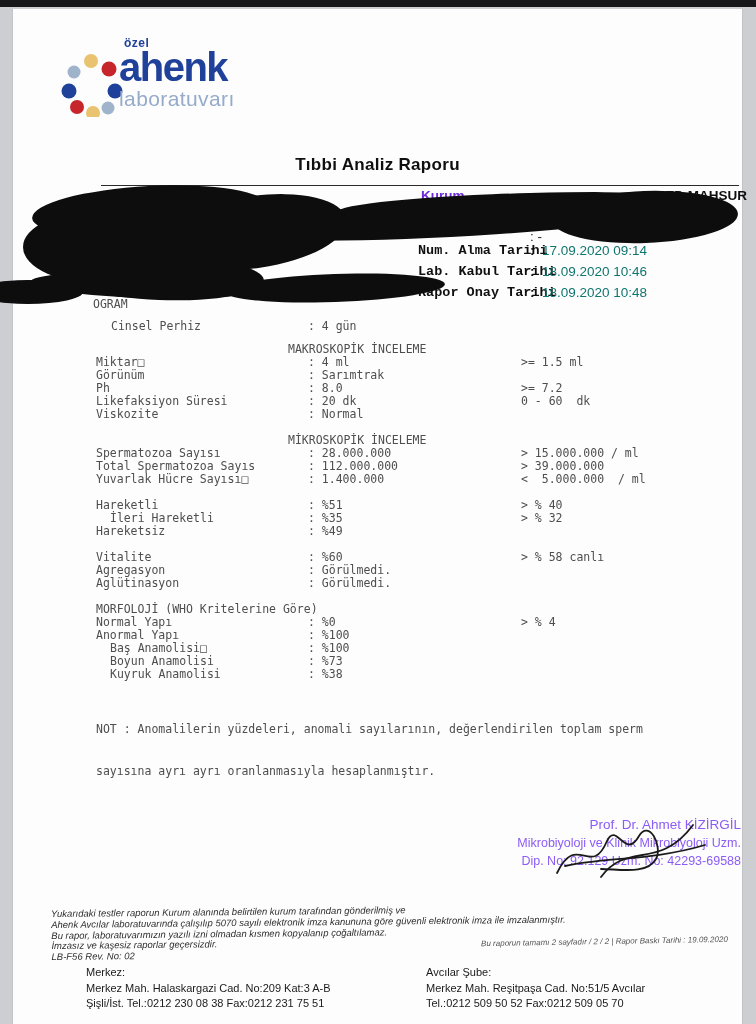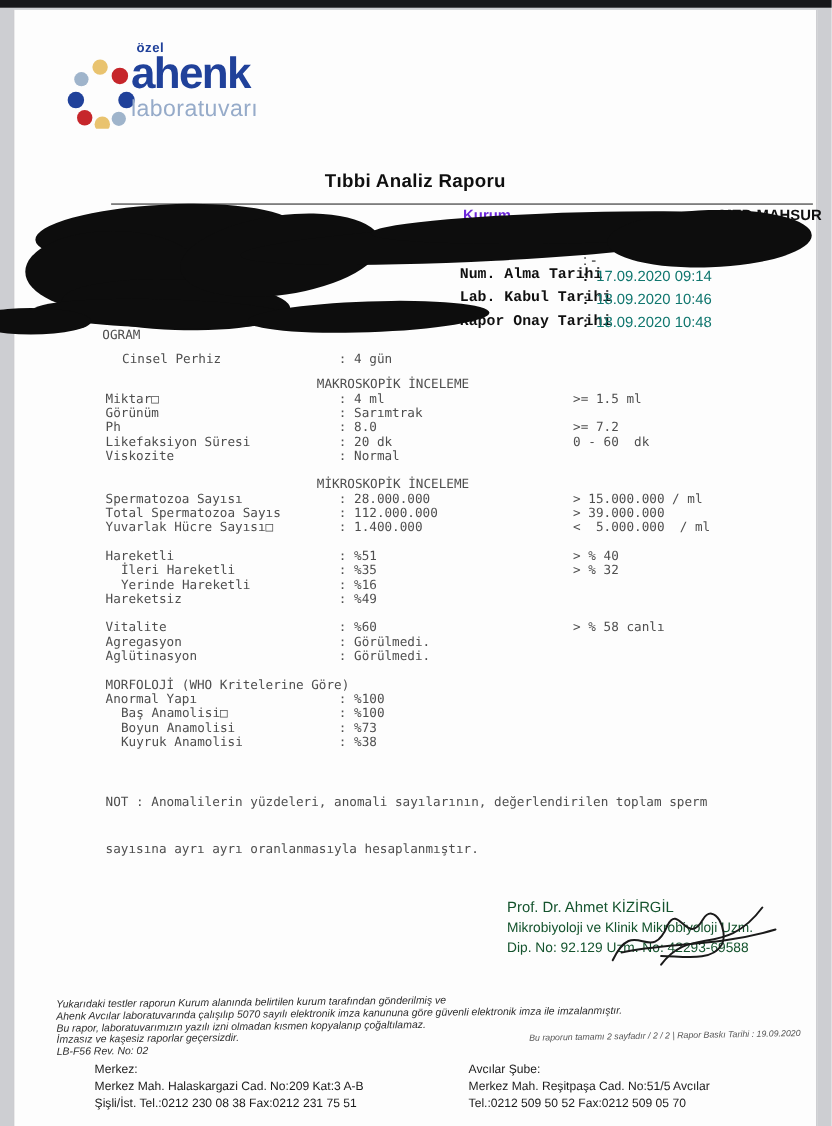--- a/index.html
+++ b/index.html
@@ -42,21 +42,21 @@
   .grp + .grp, .note{margin-top:13px;}
   .grp-heading{height:13px;line-height:13px;padding-left:192px;white-space:pre;}
   .grp-heading.left{padding-left:0;}
   .row{display:flex;height:13px;line-height:13px;}
   .lbl{width:212px;white-space:pre;}
   .row.ind .lbl{text-indent:14px;}
   .val{width:213px;white-space:pre;}
   .ref{white-space:pre;}
   .note{line-height:14px;white-space:pre;}
   
-  .sig{position:absolute;left:448px;top:806px;width:280px;text-align:left;color:#14532d;}
+  .sig{position:absolute;left:448px;top:806px;width:280px;text-align:right;color:#8b5cf6;}
   .sig-name{font-size:13.5px;line-height:19px;}
   .sig-title{font-size:12.5px;line-height:18px;}
   .sig-dip{font-size:12.5px;line-height:18px;}
   .sig-squiggle{position:absolute;left:530px;top:800px;width:190px;height:80px;}
   
   .legal{position:absolute;left:38px;top:900px;font-size:9.5px;font-style:italic;color:#2e2e2e;
     line-height:10.8px;transform:rotate(-0.6deg);transform-origin:left top;}
   .page-info{position:absolute;left:468px;top:928px;font-size:8px;font-style:italic;color:#555;
     transform:rotate(-1deg);white-space:nowrap;}
   .addr{position:absolute;top:956px;font-size:11px;line-height:15.5px;color:#1a1a1a;}
@@ -178,25 +178,20 @@
       <div class="row">
           <span class="lbl">Hareketli</span>
           <span class="val">: %51</span>
           <span class="ref">&gt; % 40</span>
         </div>
       <div class="row ind">
           <span class="lbl">İleri Hareketli</span>
           <span class="val">: %35</span>
           <span class="ref">&gt; % 32</span>
         </div>
-      <div class="row ind">
-          <span class="lbl">Yerinde Hareketli</span>
-          <span class="val">: %16</span>
-          <span class="ref"></span>
-        </div>
       <div class="row">
           <span class="lbl">Hareketsiz</span>
           <span class="val">: %49</span>
           <span class="ref"></span>
         </div>
     </div>
 
     <div class="grp">
       <div class="row">
           <span class="lbl">Vitalite</span>
@@ -210,20 +205,25 @@
         </div>
       <div class="row">
           <span class="lbl">Aglütinasyon</span>
           <span class="val">: Görülmedi.</span>
           <span class="ref"></span>
         </div>
     </div>
 
     <div class="grp">
       <div class="grp-heading left">MORFOLOJİ (WHO Kritelerine Göre)</div>
+      <div class="row">
+          <span class="lbl">Normal Yapı</span>
+          <span class="val">: %0</span>
+          <span class="ref">&gt; % 4</span>
+        </div>
       <div class="row">
           <span class="lbl">Anormal Yapı</span>
           <span class="val">: %100</span>
           <span class="ref"></span>
         </div>
       <div class="row ind">
           <span class="lbl">Baş Anamolisi□</span>
           <span class="val">: %100</span>
           <span class="ref"></span>
         </div>

